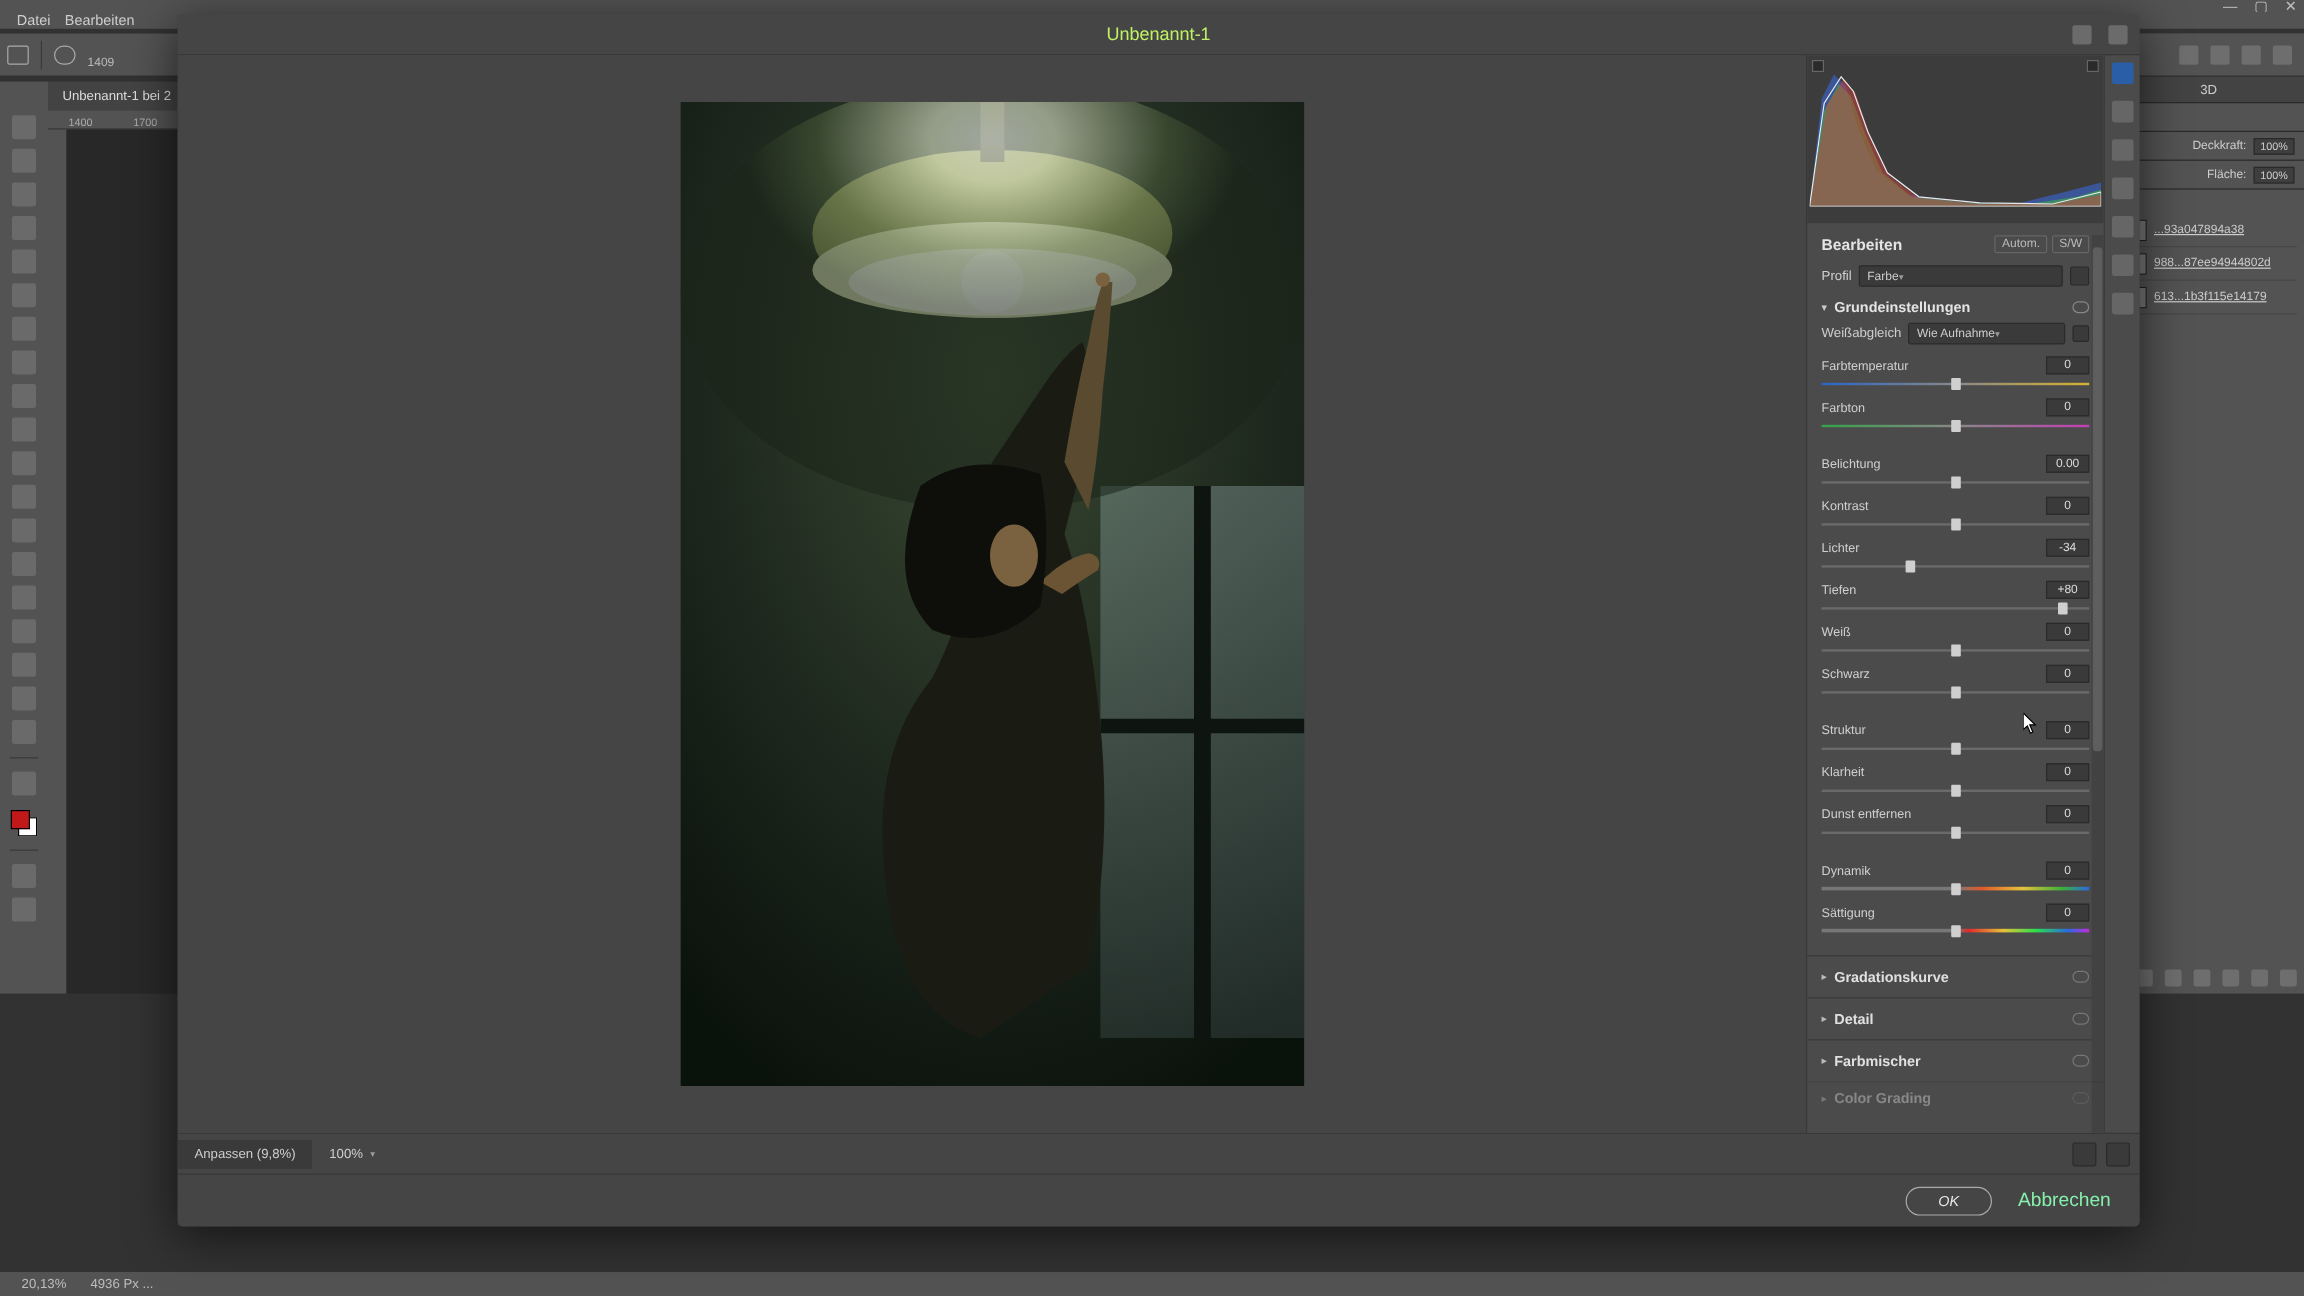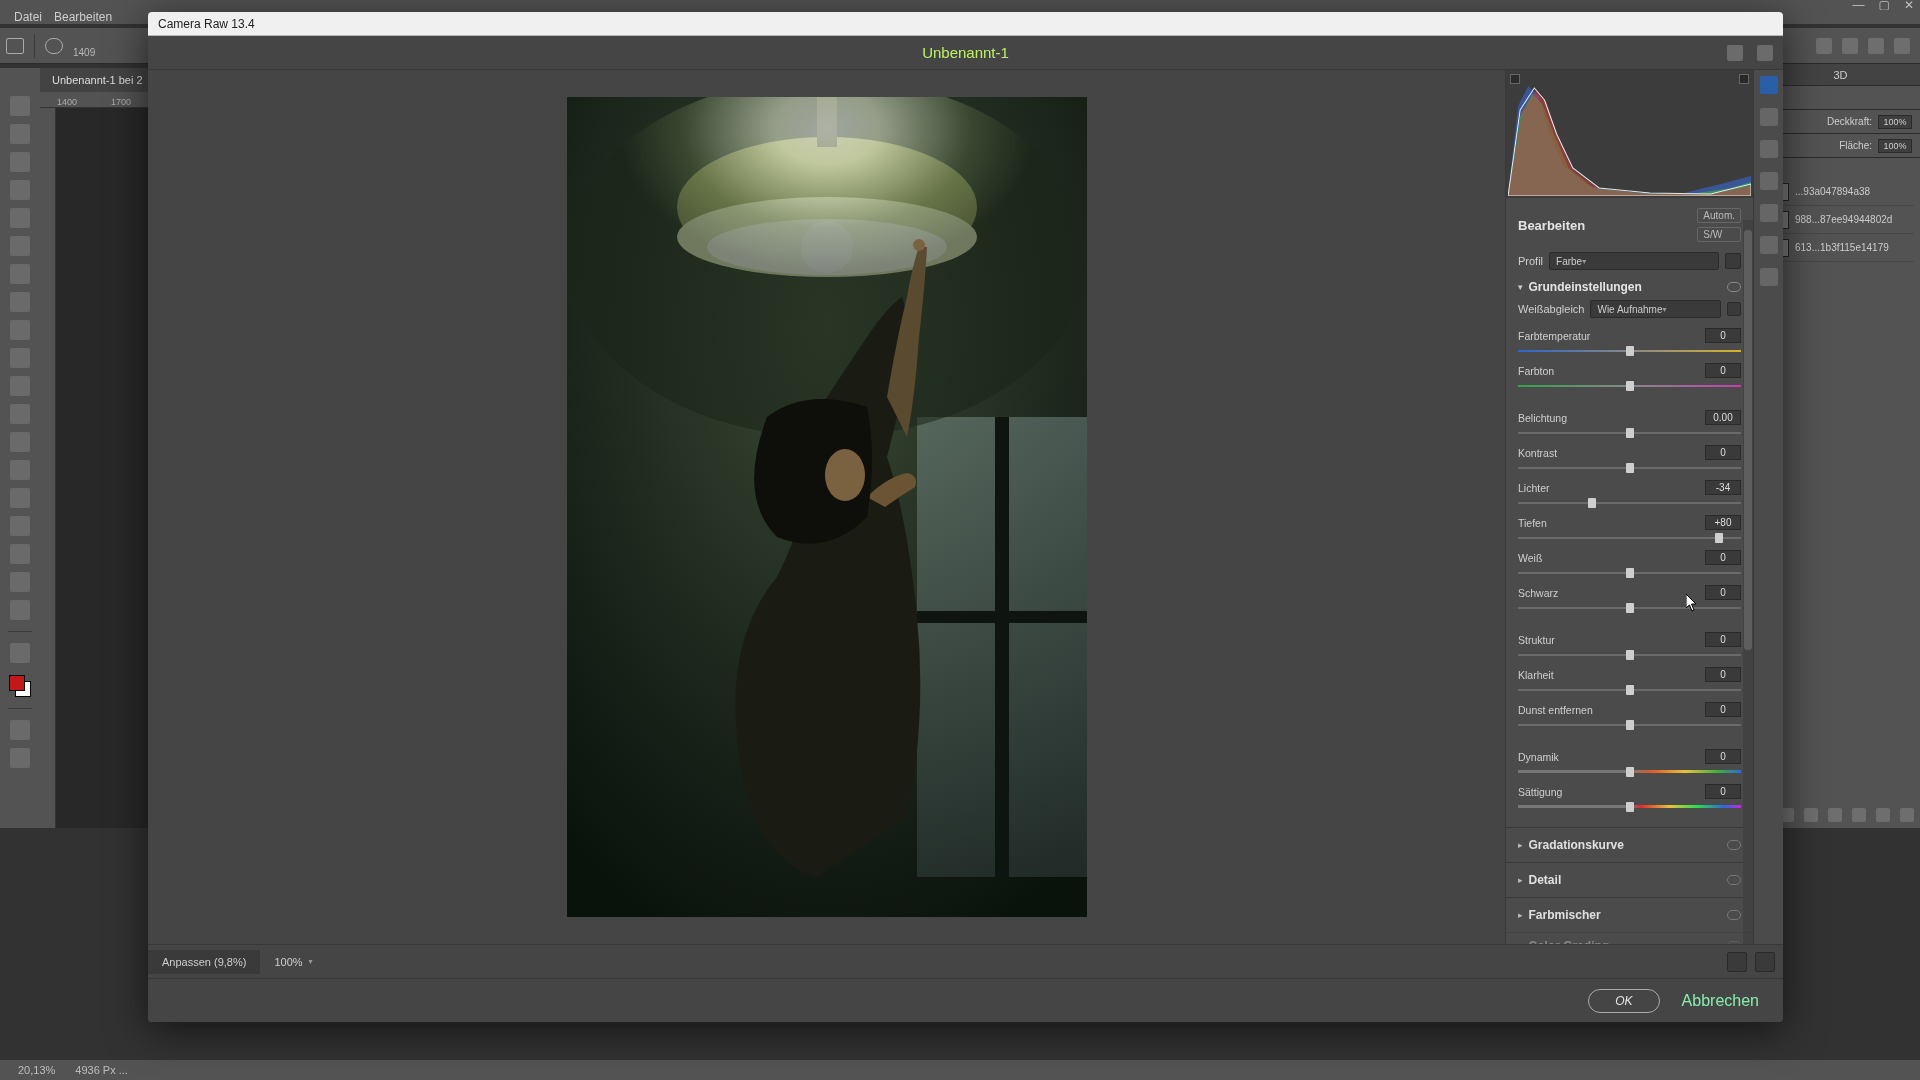--- a/index.html
+++ b/index.html
@@ -26,21 +26,21 @@
 
 .host-right { position:absolute; right:0; top:28px; width:160px; height:800px; background:#535353; border-left:1px solid #2a2a2a; }
 .host-right-top { height:36px; display:flex; align-items:center; justify-content:flex-end; gap:10px; padding-right:10px; border-bottom:1px solid #2a2a2a; }
 .host-right-top .ic { width:16px; height:16px; background:#6e6e6e; border-radius:2px; }
 .host-right-tabrow { height:22px; background:#434343; border-bottom:1px solid #2a2a2a; display:flex; align-items:center; justify-content:center; font-size:11px; }
 .host-right-proprow { height:24px; display:flex; align-items:center; justify-content:flex-end; padding-right:8px; gap:6px; border-bottom:1px solid #2a2a2a; }
 .host-right-proprow .lbl { font-size:10px; }
 .host-right-proprow .box { width:34px; height:14px; background:#3e3e3e; border:1px solid #2a2a2a; font-size:9px; display:flex; align-items:center; justify-content:center; }
 .host-right-iconcol { position:absolute; right:136px; top:90px; width:24px; display:flex; flex-direction:column; gap:16px; align-items:center; }
 .host-right-iconcol .ic { width:16px; height:16px; background:#6e6e6e; border-radius:2px; }
-.host-right-layers { position:absolute; top:150px; left:6px; right:6px; }
+.host-right-layers { position:absolute; top:150px; left:6px; right:6px;text-decoration:underline; }
 .host-right-layers .row { height:28px; display:flex; align-items:center; gap:6px; font-size:10px; color:#ccc; border-bottom:1px solid #474747; }
 .host-right-layers .thumb { width:22px; height:18px; background:#777; border:1px solid #222; }
 .host-bottom-icons { position:absolute; right:6px; bottom:6px; display:flex; gap:10px; }
 .host-bottom-icons .ic { width:14px; height:14px; background:#6e6e6e; border-radius:2px; }
 
 .host-tool-stackR { position:absolute; right:136px; top:560px; width:24px; display:flex; flex-direction:column; gap:22px; align-items:center; }
 .host-tool-stackR .ic { width:18px; height:18px; background:#6e6e6e; border-radius:2px; }
 
 
 .cr-dialog { position:absolute; left:148px; top:12px; width:1635px; height:1010px; background:#454545; border-radius:4px; box-shadow:0 8px 40px rgba(0,0,0,.6); display:flex; flex-direction:column; overflow:hidden; }
@@ -57,21 +57,21 @@
 .cr-side { width:248px; background:#4b4b4b; border-left:1px solid #383838; display:flex; flex-direction:column; overflow:hidden; position:relative; }
 .cr-scrollbar { position:absolute; right:0; top:150px; bottom:0; width:10px; background:#424242; }
 .cr-scrollbar .thumb { position:absolute; left:1px; top:10px; width:8px; height:420px; background:#5e5e5e; border-radius:3px; }
 .cr-histo { height:140px; background:#3c3c3c; padding:6px 2px 2px; position:relative; }
 .cr-histo .clip { position:absolute; top:4px; width:10px; height:10px; background:#2a2a2a; border:1px solid #666; }
 .cr-histo .clip.l { left:4px; } .cr-histo .clip.r { right:4px; }
 .cr-histo svg { width:100%; height:120px; display:block; }
 
 .cr-edit-head { display:flex; align-items:center; justify-content:space-between; padding:10px 12px 6px 12px; }
 .cr-edit-head .title { font-size:13px; font-weight:600; color:#e4e4e4; }
-.cr-edit-head .btns { display:flex; gap:4px;flex-direction:column; }
+.cr-edit-head .btns { display:flex; gap:4px; }
 .cr-edit-head .btns span { font-size:10px; color:#bbb; border:1px solid #666; padding:1px 5px; border-radius:2px; }
 
 .cr-row { display:flex; align-items:center; padding:4px 12px; gap:6px; }
 .cr-row .lbl { font-size:11px; color:#d0d0d0; }
 .cr-select { flex:1; background:#3a3a3a; border:1px solid #2a2a2a; height:18px; border-radius:2px; display:flex; align-items:center; padding:0 6px; font-size:10px; color:#ccc; justify-content:flex-start; }
 .cr-select::after { content:"▾"; font-size:8px; color:#999; }
 .cr-grid-ico { width:16px; height:16px; background:#3a3a3a; border:1px solid #2a2a2a; border-radius:2px; }
 
 .cr-section { padding:6px 12px 2px 12px; display:flex; align-items:center; gap:6px; cursor:pointer; }
 .cr-section .chev { font-size:9px; color:#ccc; }
@@ -238,23 +238,20 @@
   </div>
 </div>
 <div class="host-tool-stackR">
   <div class="ic"></div>
   <div class="ic"></div>
   <div class="ic"></div>
   <div class="ic"></div>
 </div>
 
 <div class="cr-dialog">
-  <div class="cr-titlebar">
-      <span>Camera Raw 13.4</span>
-    </div>
   <div class="cr-header">
     <span class="doc">Unbenannt-1</span>
     <div class="hicons">
       <div class="ic"></div>
       <div class="ic"></div>
     </div>
   </div>
 
   <div class="cr-body">
 

